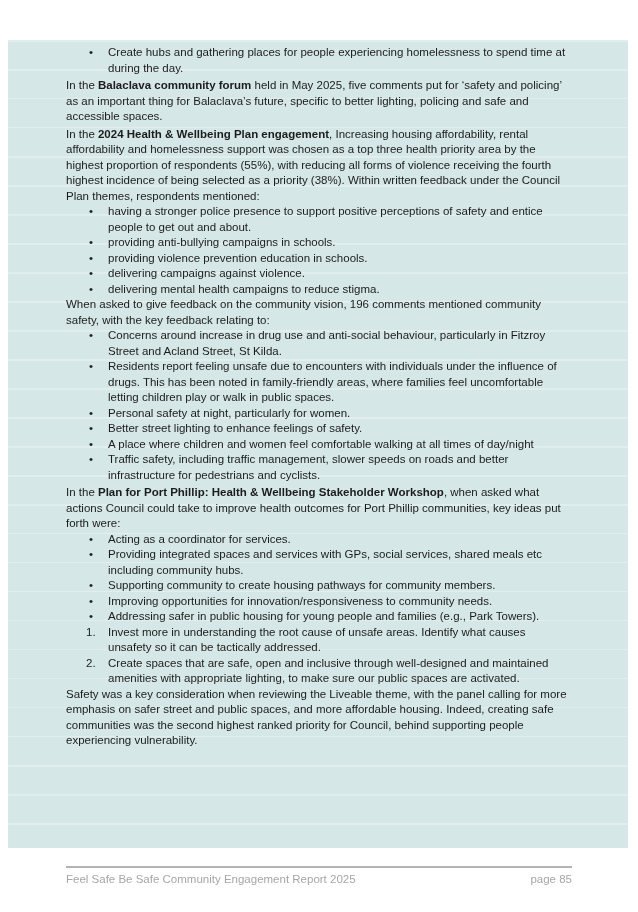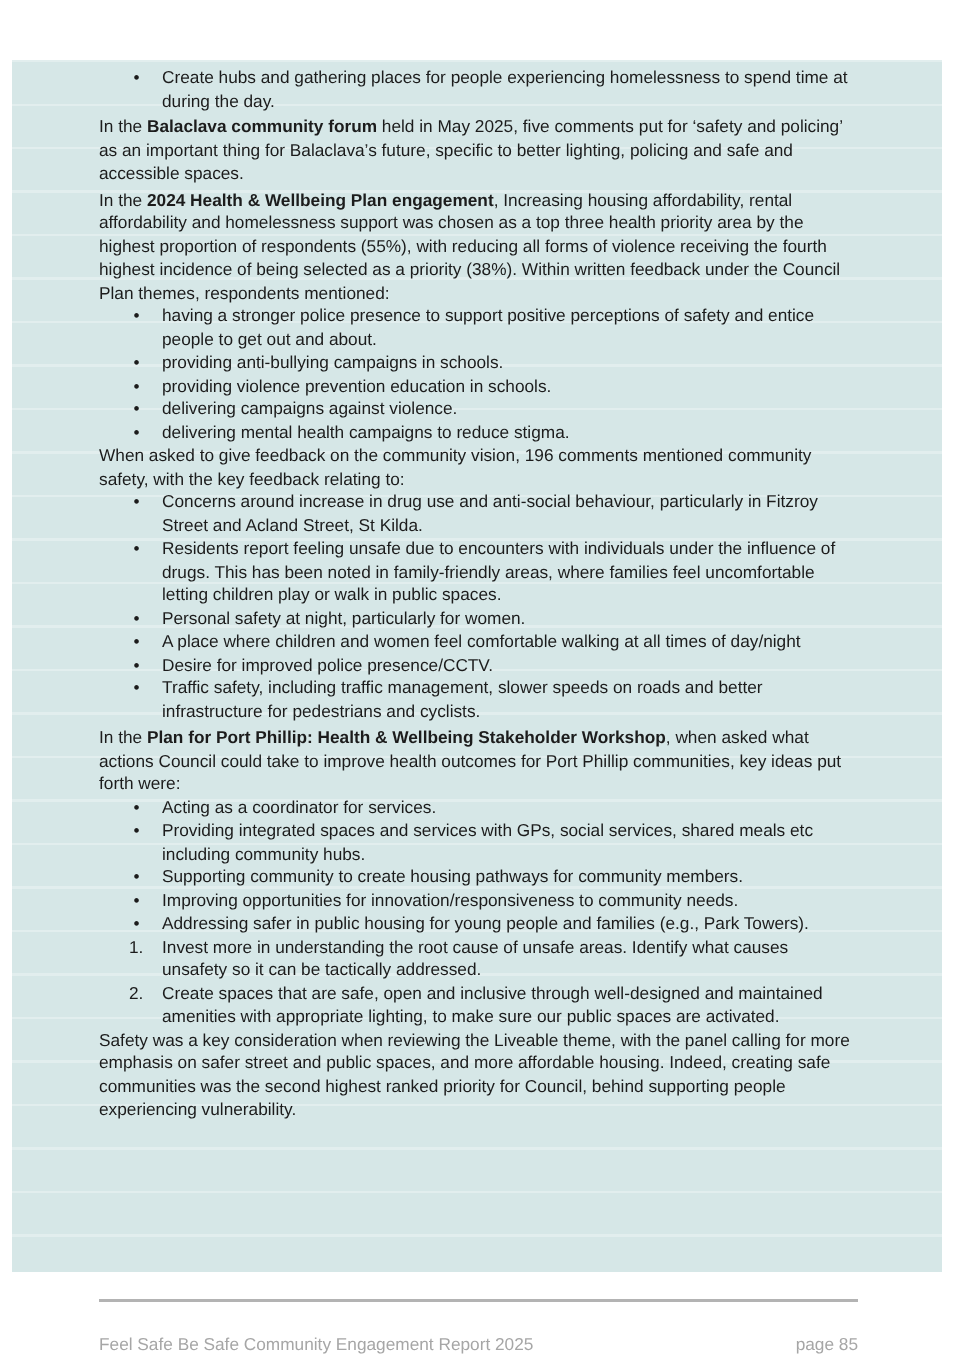--- a/index.html
+++ b/index.html
@@ -58,21 +58,21 @@
   ol.numbered-list .num-marker {
     position: absolute;
     left: 20px;
     top: 0;
   }
   .page-footer {
     position: absolute;
     left: 66px; top: 866px;
     width: 506px;
     border-top: 2px solid #b3b3b3;
-    padding-top: 23px;
+    padding-top: 5px;
     display: flex;
     justify-content: space-between;
     align-items: baseline;
     font-size: 11.5px;
     color: var(--footer-color, #a6a6a6);
   }
 </style>
 </head>
 <body>
 
@@ -88,22 +88,22 @@
         <li><span>providing anti-bullying campaigns in schools.</span></li>
         <li><span>providing violence prevention education in schools.</span></li>
         <li><span>delivering campaigns against violence.</span></li>
         <li><span>delivering mental health campaigns to reduce stigma.</span></li>
       </ul>
       <p class="para"><span>When asked to give feedback on the community vision, 196 comments mentioned community safety, with the key feedback relating to:</span></p>
       <ul class="bullet-list">
         <li><span>Concerns around increase in drug use and anti-social behaviour, particularly in Fitzroy Street and Acland Street, St Kilda.</span></li>
         <li><span>Residents report feeling unsafe due to encounters with individuals under the influence of drugs. This has been noted in family-friendly areas, where families feel uncomfortable letting children play or walk in public spaces.</span></li>
         <li><span>Personal safety at night, particularly for women.</span></li>
+        <li><span>Better street lighting to enhance feelings of safety.</span></li>
         <li><span>A place where children and women feel comfortable walking at all times of day/night</span></li>
-        <li><span>Desire for improved police presence/CCTV.</span></li>
         <li><span>Traffic safety, including traffic management, slower speeds on roads and better infrastructure for pedestrians and cyclists.</span></li>
       </ul>
       <p class="para gap"><span>In the </span><strong>Plan for Port Phillip: Health &amp; Wellbeing Stakeholder Workshop</strong><span>, when asked what actions Council could take to improve health outcomes for Port Phillip communities, key ideas put forth were:</span></p>
       <ul class="bullet-list">
         <li><span>Acting as a coordinator for services.</span></li>
         <li><span>Providing integrated spaces and services with GPs, social services, shared meals etc including community hubs.</span></li>
         <li><span>Supporting community to create housing pathways for community members.</span></li>
         <li><span>Improving opportunities for innovation/responsiveness to community needs.</span></li>
         <li><span>Addressing safer in public housing for young people and families (e.g., Park Towers).</span></li>
       </ul>

